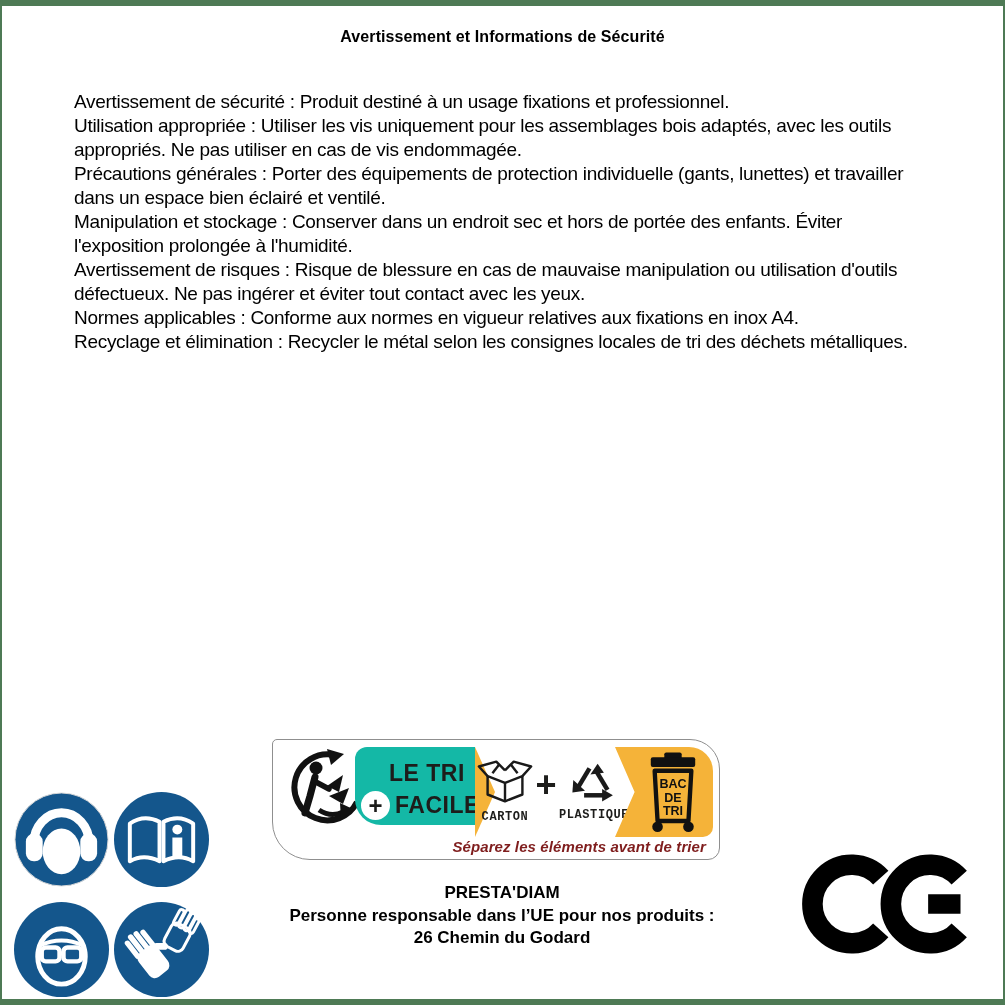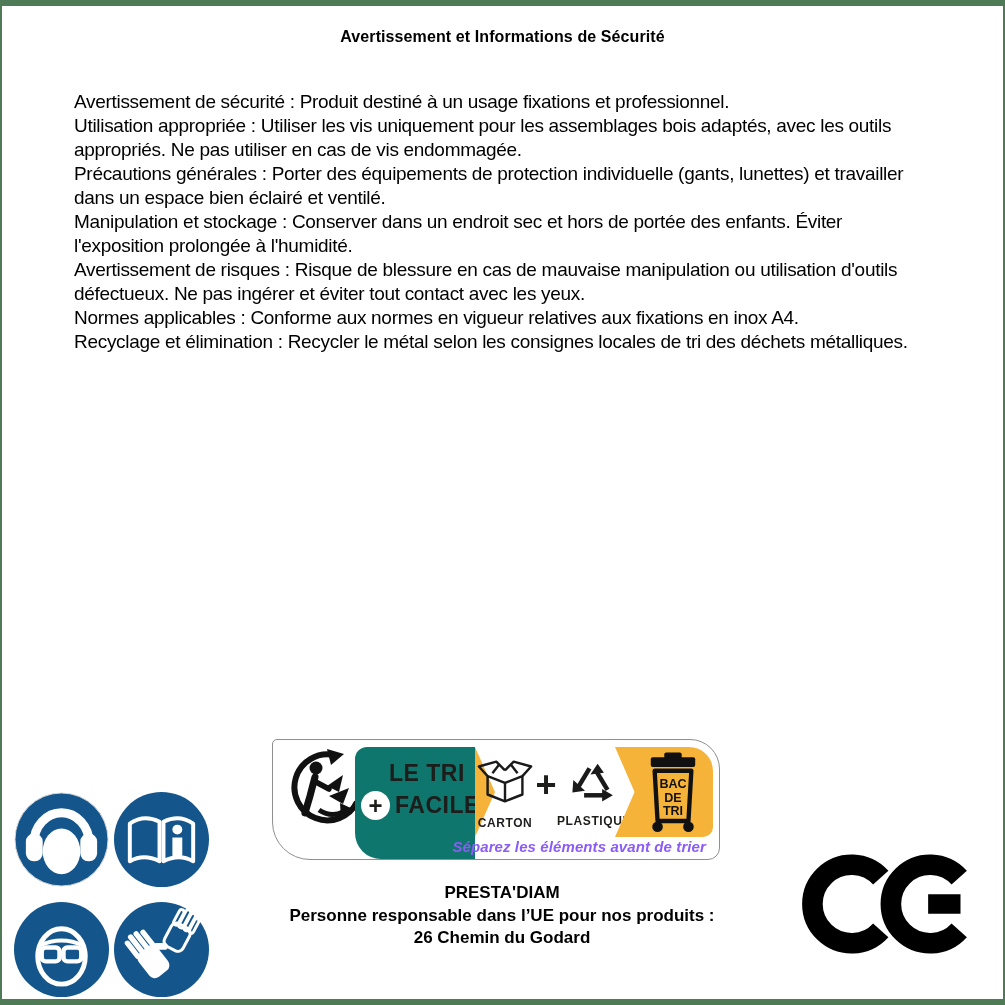--- a/index.html
+++ b/index.html
@@ -23,57 +23,57 @@
   .sicon svg{display:block;width:100%;height:100%;}
   
   .fr-tag{position:absolute;left:271px;top:734px;font-size:14px;font-weight:bold;}
   .infotri{
     position:absolute;left:270px;top:733px;width:448px;height:121px;
     background:#fff;border:1.5px solid #8f8f8f;border-radius:5px 30px 12px 38px;
     box-sizing:border-box;
   }
   .triman{position:absolute;left:12px;top:8px;width:80px;height:80px;}
   .band-yellow{
-    position:absolute;left:82px;top:7px;width:120px;height:112px;
-    background:#0f766e;border-radius:12px 0 0 26px;
+    position:absolute;left:82px;top:7px;width:120px;height:78px;
+    background:#14b8a6;border-radius:12px 0 0 26px;
   }
   .band-tip{
     position:absolute;left:202px;top:7px;width:20px;height:90px;background:#f5b339;
     clip-path:polygon(0 0,100% 50%,0 100%);
   }
   .letri{
     position:absolute;left:34px;top:13px;font-size:23px;font-weight:bold;
     color:#1d1d1b;letter-spacing:.5px;
   }
   .facile-row{position:absolute;left:6px;top:44px;display:flex;align-items:center;}
   .plusbadge{
     width:29px;height:29px;border-radius:50%;background:#fff;color:#1d1d1b;
     font-size:24px;font-weight:bold;display:flex;align-items:center;justify-content:center;
     line-height:1;
   }
   .facile{font-size:23px;font-weight:bold;color:#1d1d1b;margin-left:5px;letter-spacing:.5px;}
   .mat-group{position:absolute;text-align:center;}
   .mat-group svg{display:block;margin:0 auto;}
-  .mat-label{font-size:12px;font-weight:bold;letter-spacing:.6px;color:#1d1d1b;margin-top:7px;}
+  .mat-label{font-size:12px;font-weight:bold;letter-spacing:.6px;color:#1d1d1b;margin-top:1px;font-family:Liberation Mono, monospace;}
   .mat-plus{
     position:absolute;left:258px;top:24px;width:30px;text-align:center;
     font-size:36px;font-weight:bold;color:#1d1d1b;
   }
   .chev-wrap{
     position:absolute;left:342px;top:7px;width:98px;height:90px;
     border-radius:0 24px 10px 0;overflow:hidden;
   }
   .chev-inner{
     width:100%;height:100%;background:#f5b339;
     clip-path:polygon(0 0,100% 0,100% 100%,0 100%,20% 50%);
   }
   .bin{position:absolute;left:372px;top:10px;width:56px;height:84px;}
   .footnote{
     position:absolute;right:13px;top:98px;font-size:15px;font-style:italic;
-    font-weight:bold;color:#8b5cf6;letter-spacing:.1px;
+    font-weight:bold;color:#7f1d1d;letter-spacing:.1px;
   }
   
   .address{
     position:absolute;left:230px;top:876px;width:540px;text-align:center;
     font-size:17px;font-weight:bold;line-height:22.5px;
   }
   
   .ce{position:absolute;left:797px;top:847px;width:170px;height:102px;}
 </style>
 </head>

